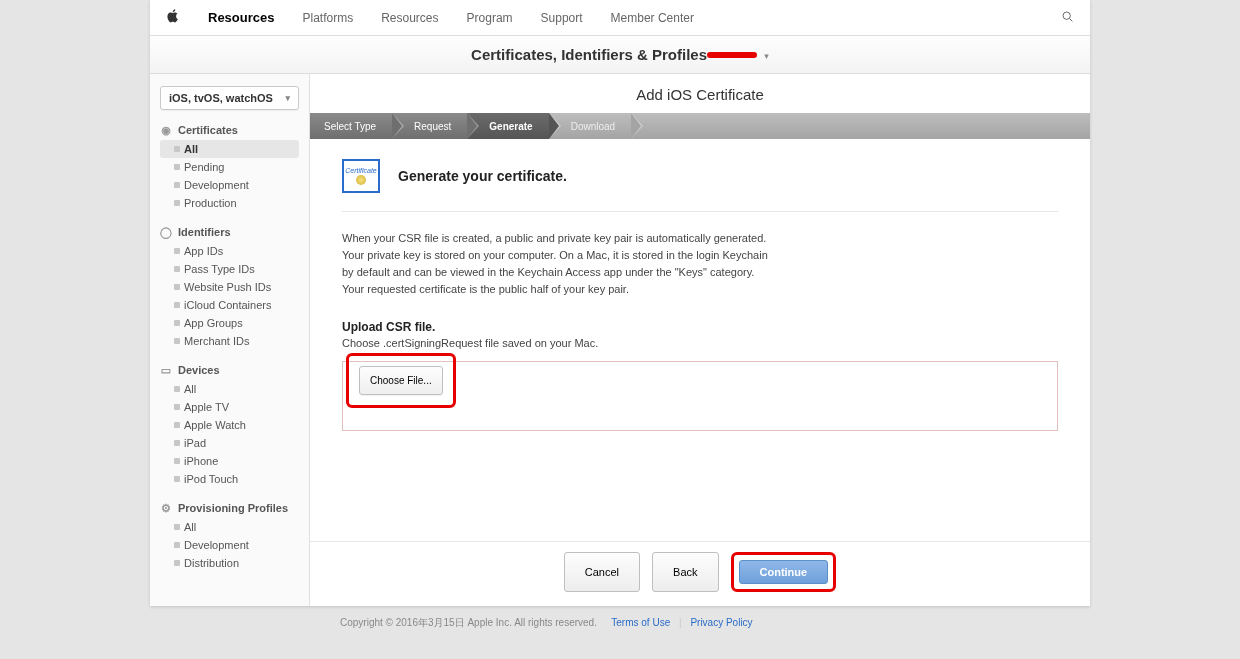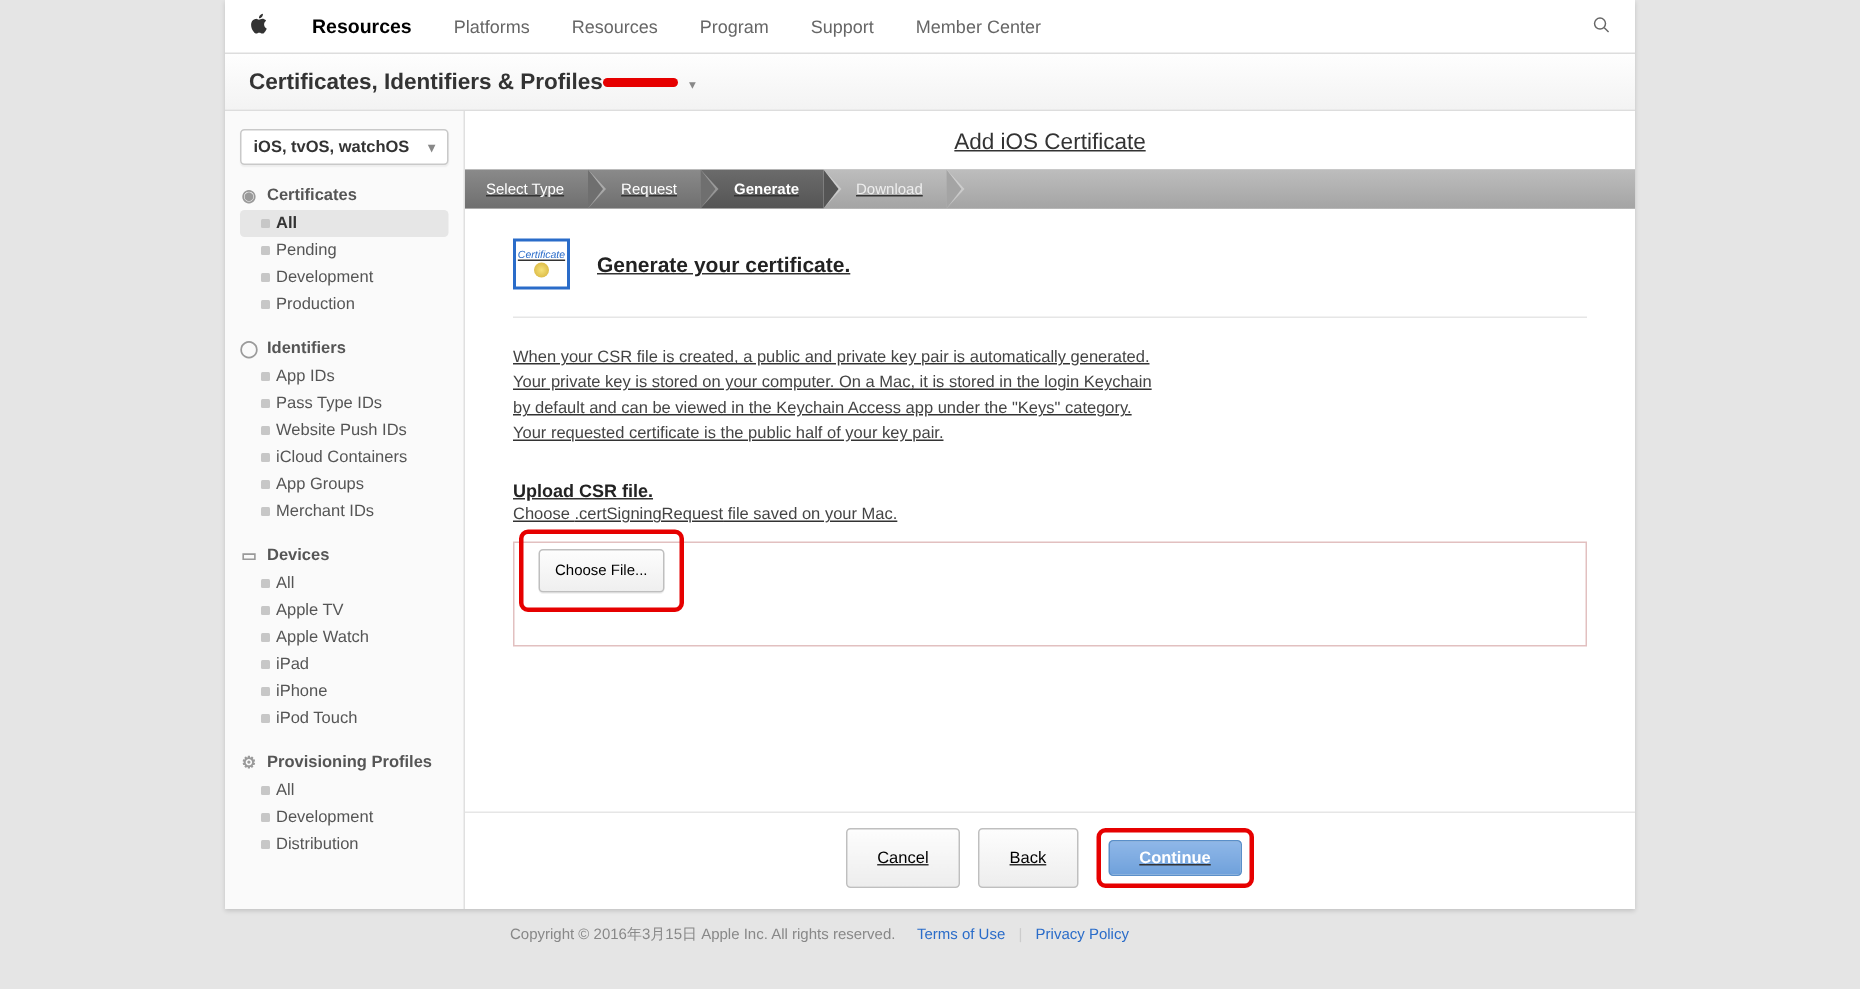--- a/index.html
+++ b/index.html
@@ -30,21 +30,21 @@
   .topnav .navlink { color: #666; font-size: 12px; cursor: pointer; }
   .topnav .spacer { flex: 1; }
   .search-icon svg { width: 13px; height: 13px; stroke: #666; fill:none; }
   
   .subheader {
     height: 38px;
     background: linear-gradient(#fefefe,#f3f3f3);
     border-bottom: 1px solid #ddd;
     display: flex;
     align-items: center;
-    justify-content: flex-start;
+    justify-content: center;
     padding: 0 16px;
   }
   .subheader h1 { font-size: 15px; font-weight: 600; color: #333; }
   .user-redact {
     width: 50px; height: 6px; background: #e60000; border-radius: 3px;
     display: inline-block; vertical-align: middle;
   }
   .chevron-down { font-size: 9px; color: #888; margin-left: 4px; }
   
   .cols { display: flex; }
@@ -96,21 +96,21 @@
   }
   .side-item .dot {
     width: 6px; height: 6px; background:#c7c7c7; border-radius:1px; flex:0 0 auto;
   }
   .side-item.selected {
     background: #e6e6e6;
     color: #333;
     font-weight: 600;
   }
   
-  .main { flex: 1; background: #fff; min-height: 520px; display:flex; flex-direction:column;text-decoration:underline; }
+  .main { flex: 1; background: #fff; min-height: 520px; display:flex; flex-direction:column; }
   .main-title {
     text-align: center;
     font-size: 15px;
     font-weight: 400;
     color: #333;
     padding: 12px 0 10px 0;
   }
   
   .wizard {
     height: 26px;

